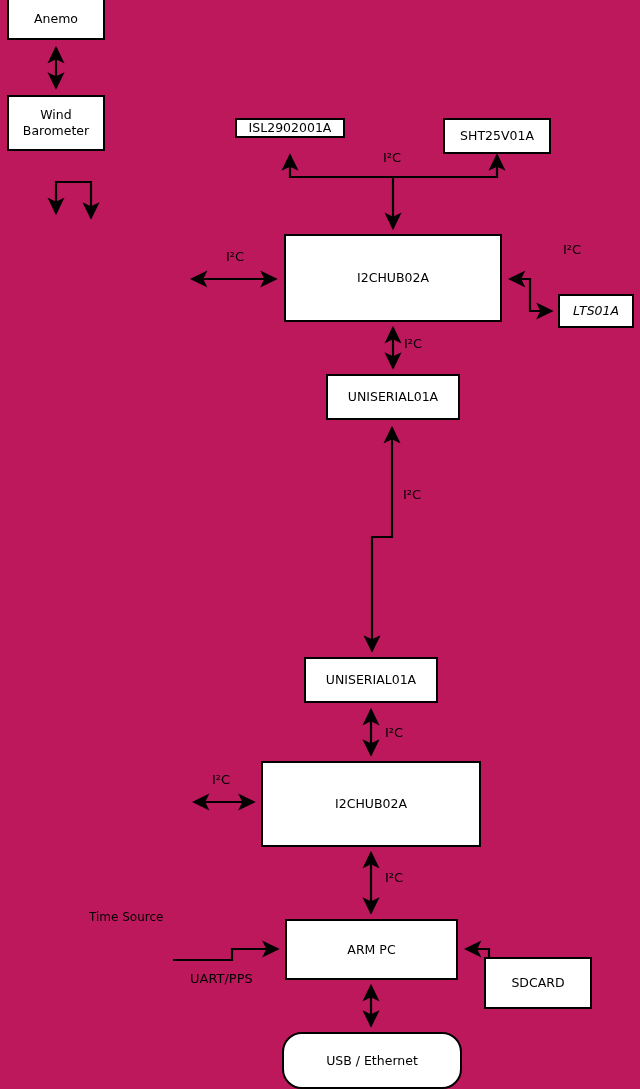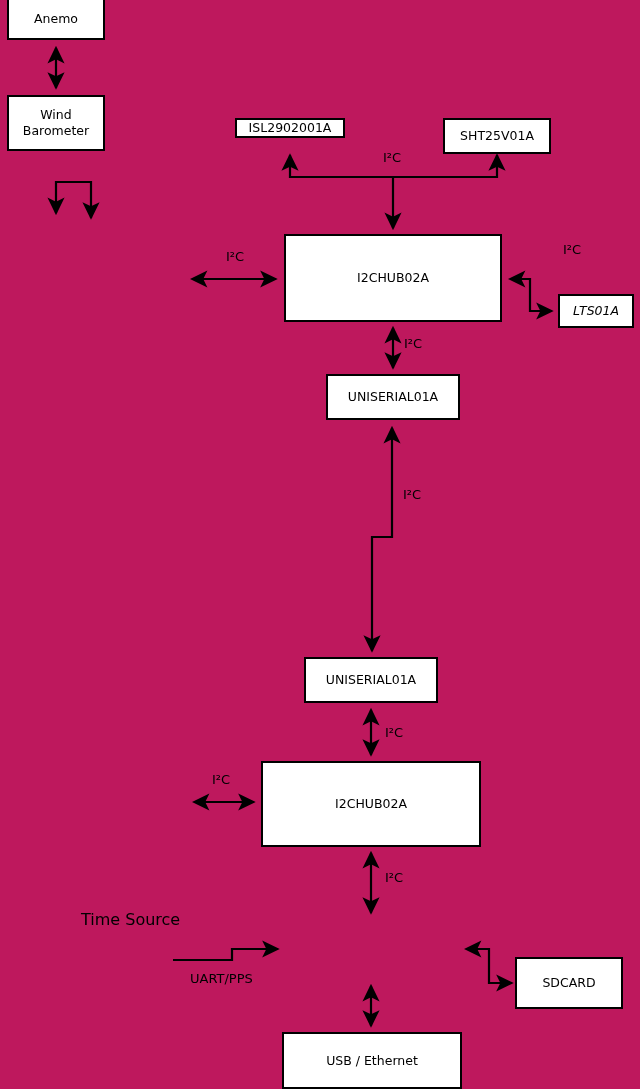--- a/index.html
+++ b/index.html
@@ -46,23 +46,24 @@
     position: absolute;
     color: #000000;
     font-size: 13px;
     white-space: nowrap;
     z-index: 6;
     background: transparent;
   }
   .free-label {
     position: absolute;
     color: #000000;
-    font-size: 16px;
+    font-size: 12px;
     white-space: nowrap;
     z-index: 6;
+    margin-left: 8px;
   }
   .wire {
     fill: none;
     stroke: #000000;
     stroke-width: 2.2;
   }
 </style>
 </head>
 <body>
 
@@ -165,26 +166,29 @@
   <div class="node-box" style="left:304px; top:657px; width:134px; height:46px;">
     <span class="node-label">UNISERIAL01A</span>
   </div>
 
   <div class="node-box" style="left:261px; top:761px; width:220px; height:86px;">
     <span class="node-label">I2CHUB02A</span>
   </div>
 
 
 
-
-  <div class="node-box" style="left:515px; top:957px; width:108px; height:52px;">
+  <div class="node-box" style="left:285px; top:919px; width:173px; height:61px;">
+    <span class="node-label">ARM PC</span>
+  </div>
+
+  <div class="node-box" style="left:484px; top:957px; width:108px; height:52px;">
     <span class="node-label">SDCARD</span>
   </div>
 
-  <div class="node-box" style="left:282px; top:1032px; width:180px; height:57px;">
+  <div class="node-box" style="left:282px; top:1032px; width:180px; height:57px;border-radius:20px;">
     <span class="node-label">USB / Ethernet</span>
   </div>
 
   <div class="edge-label" style="left:226px; top:249px;">I²C</div>
 
   <div class="edge-label" style="left:383px; top:150px;">I²C</div>
 
   <div class="edge-label" style="left:563px; top:242px;">I²C</div>
 
   <div class="edge-label" style="left:404px; top:336px;">I²C</div>

